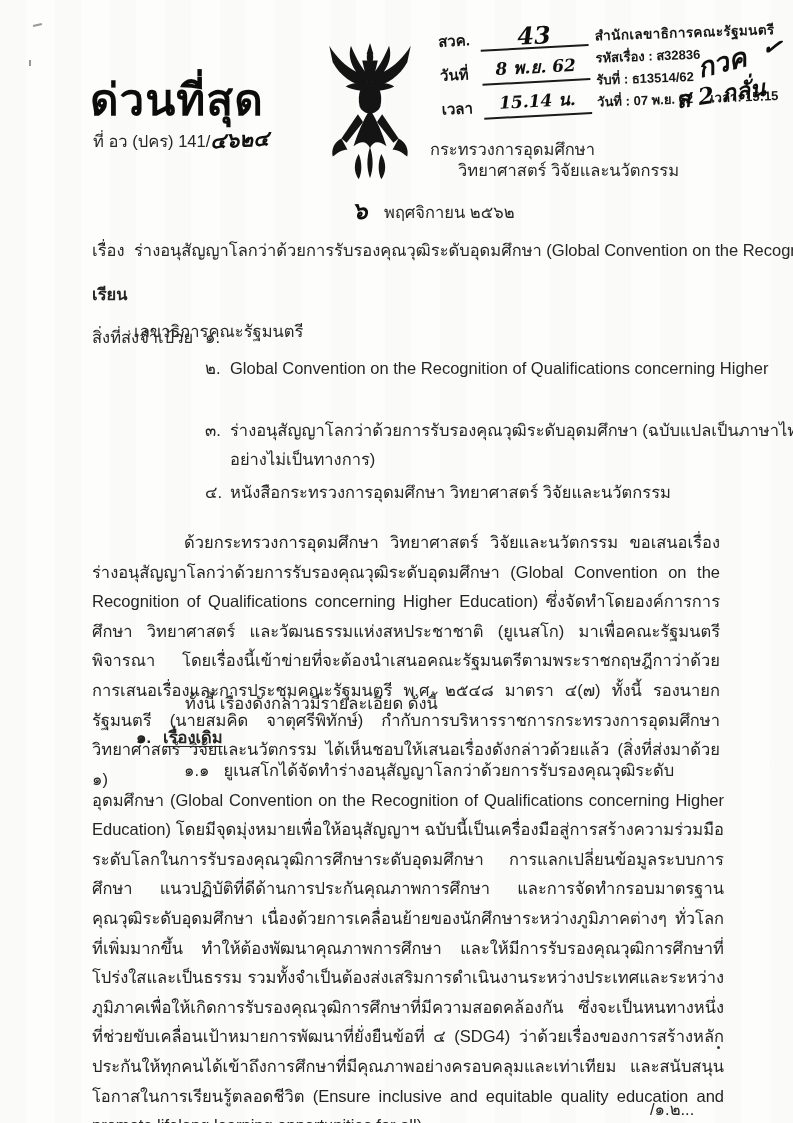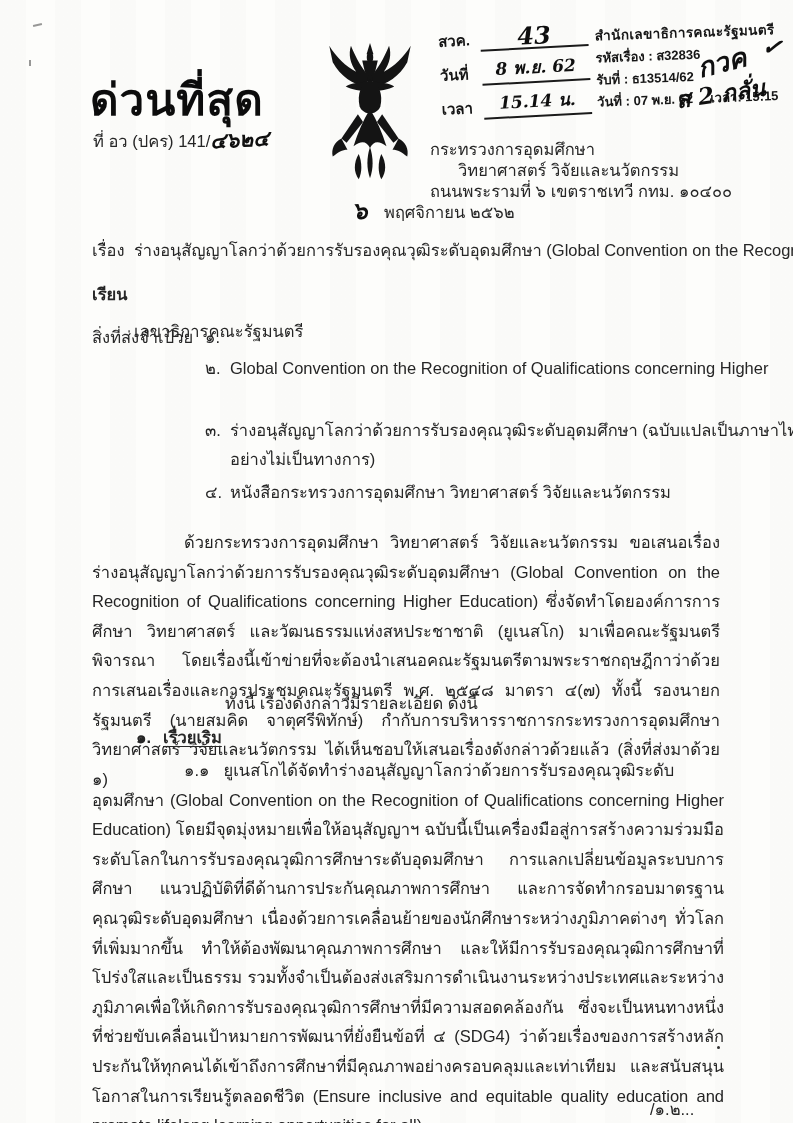--- a/index.html
+++ b/index.html
@@ -108,21 +108,20 @@
       <span>15:15</span>
     </div>
   </div>
 
   <div class="t hand" style="left:697px;top:46px;font-size:27px;transform:rotate(-14deg);">กวค</div>
   <div class="t hand" style="left:676px;top:80px;font-size:23px;transform:rotate(-8deg);">ส 2 กลั่น</div>
   <div class="t hand" style="left:762px;top:32px;font-size:24px;transform:rotate(8deg);">✓</div>
 
   <div class="t" style="left:430px;top:139px;">กระทรวงการอุดมศึกษา</div>
   <div class="t" style="left:430px;top:160px;margin-left:28px;">วิทยาศาสตร์ วิจัยและนวัตกรรม</div>
-  <div class="t" style="left:430px;top:181px;">ถนนพระรามที่ ๖ เขตราชเทวี กทม. ๑๐๔๐๐</div>
 
   <div class="t hand" style="left:352px;top:196px;font-size:24px;transform:rotate(-6deg);">๖</div>
   <div class="t" style="left:384px;top:202px;">พฤศจิกายน ๒๕๖๒</div>
 
   <div class="t" style="left:92px;top:240px;">เรื่อง</div>
   <div class="t" style="left:134px;top:240px;">ร่างอนุสัญญาโลกว่าด้วยการรับรองคุณวุฒิระดับอุดมศึกษา (Global Convention on the Recognition of</div>
 
   <div class="t" style="left:92px;top:284px;font-weight:bold;">เรียน</div>
   <div class="t" style="left:134px;top:301px;margin-top:20px;">เลขาธิการคณะรัฐมนตรี</div>
 
@@ -134,24 +133,24 @@
 
   <div class="t" style="left:205px;top:420px;">๓.</div>
   <div class="t" style="left:230px;top:420px;">ร่างอนุสัญญาโลกว่าด้วยการรับรองคุณวุฒิระดับอุดมศึกษา (ฉบับแปลเป็นภาษาไทย</div>
   <div class="t" style="left:230px;top:449px;">อย่างไม่เป็นทางการ)</div>
 
   <div class="t" style="left:205px;top:482px;">๔.</div>
   <div class="t" style="left:230px;top:482px;">หนังสือกระทรวงการอุดมศึกษา วิทยาศาสตร์ วิจัยและนวัตกรรม</div>
 
   <p class="para" style="left:92px;top:528px;width:628px;text-indent:92px;margin:0;">ด้วยกระทรวงการอุดมศึกษา วิทยาศาสตร์ วิจัยและนวัตกรรม ขอเสนอเรื่อง ร่างอนุสัญญาโลกว่าด้วยการรับรองคุณวุฒิระดับอุดมศึกษา (Global Convention on the Recognition of Qualifications concerning Higher Education) ซึ่งจัดทำโดยองค์การการศึกษา วิทยาศาสตร์ และวัฒนธรรมแห่งสหประชาชาติ (ยูเนสโก) มาเพื่อคณะรัฐมนตรีพิจารณา โดยเรื่องนี้เข้าข่ายที่จะต้องนำเสนอคณะรัฐมนตรีตามพระราชกฤษฎีกาว่าด้วยการเสนอเรื่องและการประชุมคณะรัฐมนตรี พ.ศ. ๒๕๔๘ มาตรา ๔(๗) ทั้งนี้ รองนายกรัฐมนตรี (นายสมคิด จาตุศรีพิทักษ์) กำกับการบริหารราชการกระทรวงการอุดมศึกษา วิทยาศาสตร์ วิจัยและนวัตกรรม ได้เห็นชอบให้เสนอเรื่องดังกล่าวด้วยแล้ว (สิ่งที่ส่งมาด้วย ๑)</p>
 
-  <div class="t" style="left:185px;top:693px;margin-left:40px;">ทั้งนี้ เรื่องดังกล่าวมีรายละเอียด ดังนี้</div>
+  <div class="t" style="left:185px;top:693px;">ทั้งนี้ เรื่องดังกล่าวมีรายละเอียด ดังนี้</div>
 
   <div class="t" style="left:136px;top:727px;font-weight:700;">๑.</div>
-  <div class="t ulined" style="left:163px;top:727px;">เรื่วยเริม</div>
+  <div class="t ulined" style="left:163px;top:727px;">เรื่องเดิม</div>
 
   <p class="para" style="left:92px;top:756px;width:632px;margin:0;">
     <span style="display:inline-block;width:92px;"></span><span>๑.๑</span><span style="display:inline-block;width:14px;"></span><span>ยูเนสโกได้จัดทำร่างอนุสัญญาโลกว่าด้วยการรับรองคุณวุฒิระดับอุดมศึกษา (Global Convention on the Recognition of Qualifications concerning Higher Education) โดยมีจุดมุ่งหมายเพื่อให้อนุสัญญาฯ ฉบับนี้เป็นเครื่องมือสู่การสร้างความร่วมมือระดับโลกในการรับรองคุณวุฒิการศึกษาระดับอุดมศึกษา การแลกเปลี่ยนข้อมูลระบบการศึกษา แนวปฏิบัติที่ดีด้านการประกันคุณภาพการศึกษา และการจัดทำกรอบมาตรฐานคุณวุฒิระดับอุดมศึกษา เนื่องด้วยการเคลื่อนย้ายของนักศึกษาระหว่างภูมิภาคต่างๆ ทั่วโลกที่เพิ่มมากขึ้น ทำให้ต้องพัฒนาคุณภาพการศึกษา และให้มีการรับรองคุณวุฒิการศึกษาที่โปร่งใสและเป็นธรรม รวมทั้งจำเป็นต้องส่งเสริมการดำเนินงานระหว่างประเทศและระหว่างภูมิภาคเพื่อให้เกิดการรับรองคุณวุฒิการศึกษาที่มีความสอดคล้องกัน ซึ่งจะเป็นหนทางหนึ่งที่ช่วยขับเคลื่อนเป้าหมายการพัฒนาที่ยั่งยืนข้อที่ ๔ (SDG4) ว่าด้วยเรื่องของการสร้างหลักประกันให้ทุกคนได้เข้าถึงการศึกษาที่มีคุณภาพอย่างครอบคลุมและเท่าเทียม และสนับสนุนโอกาสในการเรียนรู้ตลอดชีวิต (Ensure inclusive and equitable quality education and promote lifelong learning opportunities for all)</span>
   </p>
 
   <div class="t" style="left:650px;top:1052px;margin-top:47px;">/๑.๒...</div>
   <div class="footerdot" style="left:717px;top:1046px;"></div>
 
 </div>
 

